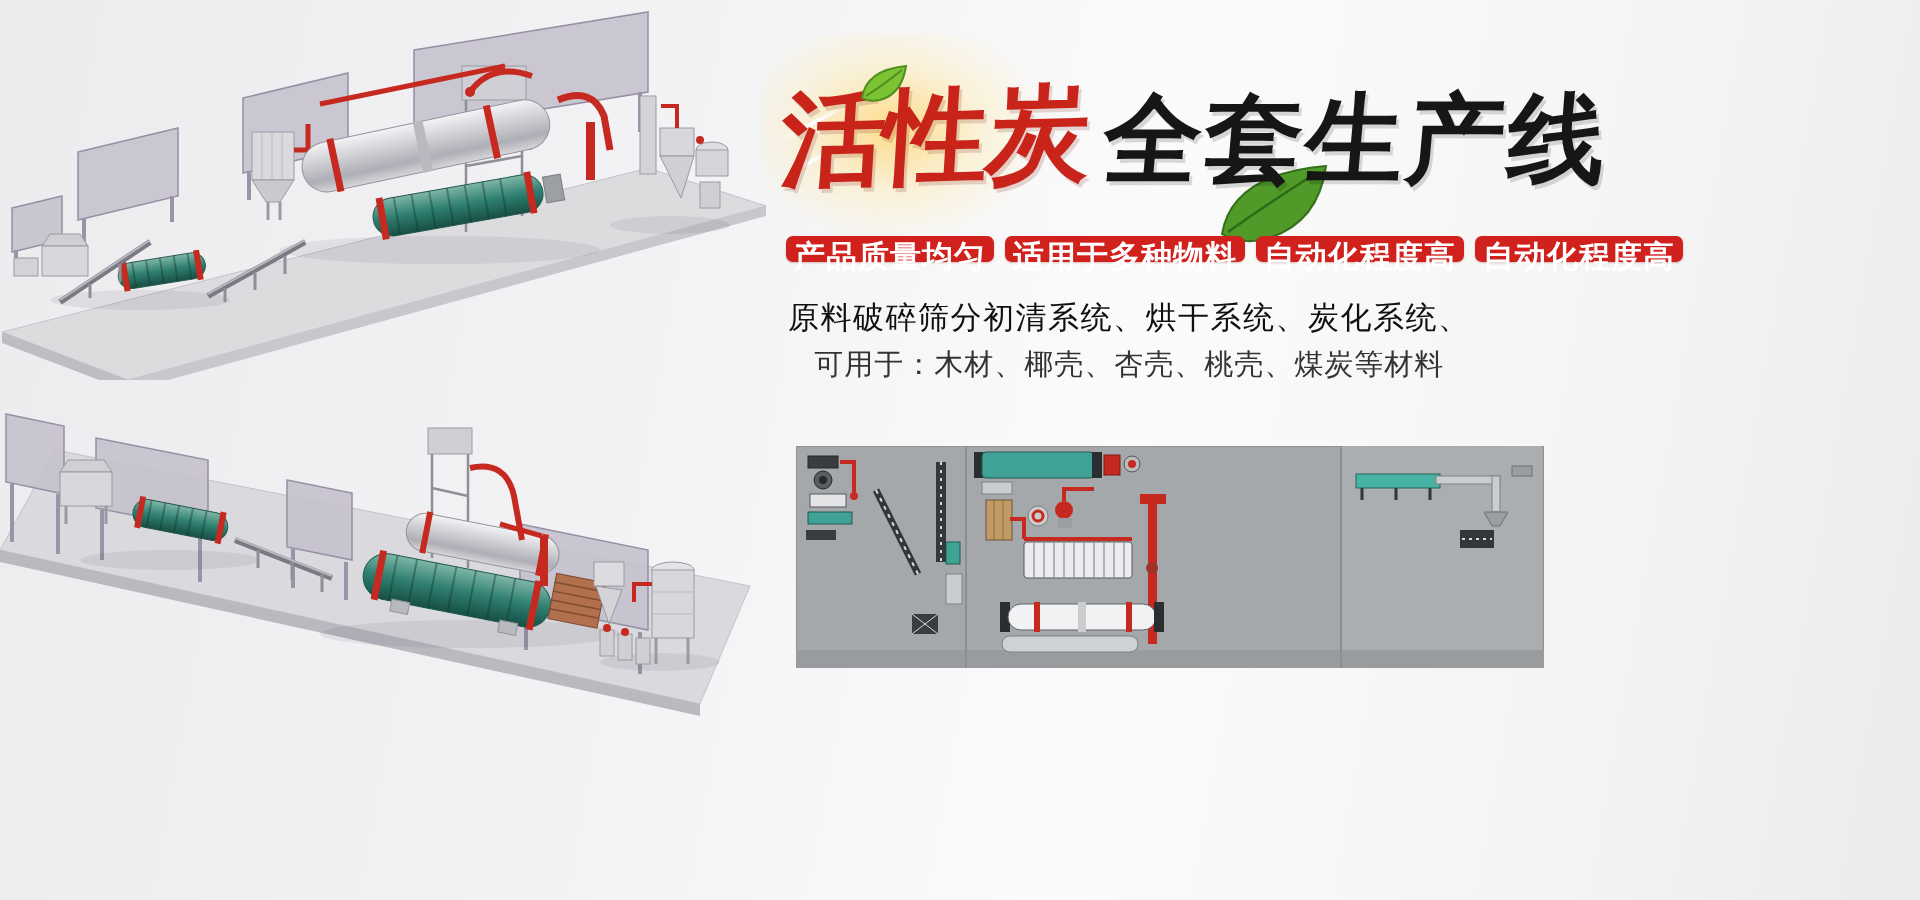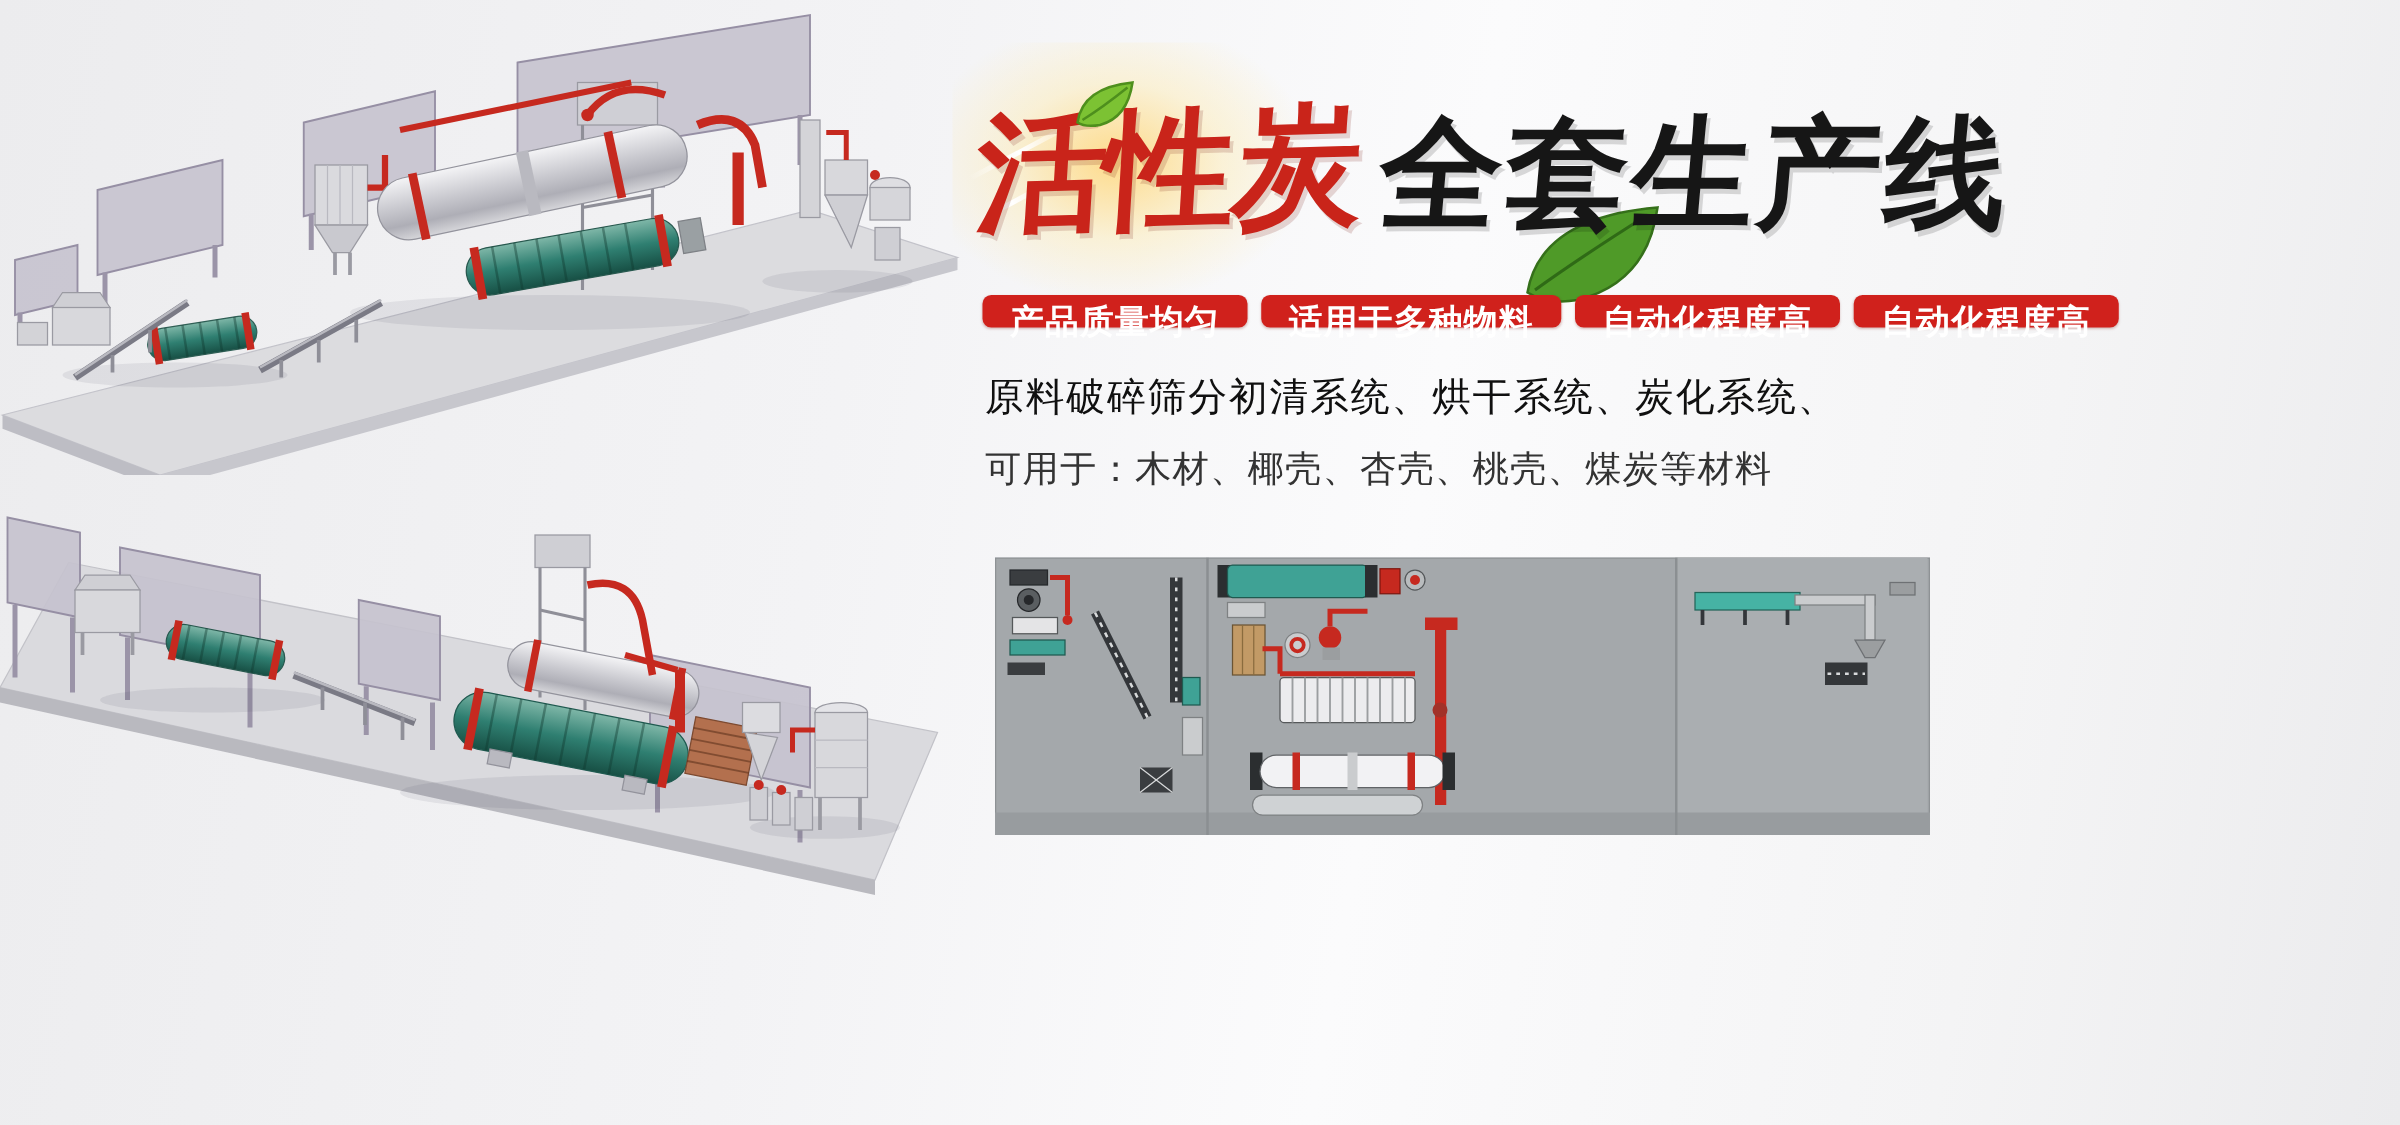--- a/index.html
+++ b/index.html
@@ -30,28 +30,28 @@
   .t-black{
     font-size:98px;font-weight:bold;color:#161616;letter-spacing:3px;line-height:1;margin-left:16px;
     transform:skewX(-5deg);
     text-shadow:3px 4px 0 rgba(0,0,0,.14);
   }
   .leaf-small{position:absolute;left:858px;top:62px;z-index:4;}
   .leaf-big{position:absolute;left:1214px;top:156px;z-index:2;}
 
   .badges{position:absolute;left:786px;top:236px;display:flex;gap:11px;z-index:3;}
   .badge{
-    background:#d0211c;color:#ffffff;font-weight:bold;font-size:27px;
-    height:26px;line-height:42px;padding:0 22px;border-radius:7px;letter-spacing:1px;
+    background:#d0211c;color:#ffffff;font-weight:bold;font-size:31px;
+    height:26px;line-height:42px;padding:0 8px;border-radius:7px;letter-spacing:1px;
     box-shadow:0 1px 2px rgba(120,10,5,.25);
   }
 
   .desc{position:absolute;left:788px;top:296px;z-index:3;white-space:nowrap;}
   .desc-bold{font-size:31px;font-weight:normal;color:#101010;line-height:43px;letter-spacing:1.5px;}
-  .desc-normal{font-size:29px;color:#333333;line-height:42px;margin-top:16px;letter-spacing:1px;}
+  .desc-normal{font-size:29px;color:#333333;line-height:42px;margin-top:4px;letter-spacing:1px;text-align:center;}
 
   .schematic{position:absolute;left:796px;top:446px;width:748px;height:222px;z-index:2;}
 </style>
 </head>
 <body>
 
 <div class="banner">
 
   <div class="scene scene-top">
     <svg width="770" height="380" viewBox="0 0 770 380">

